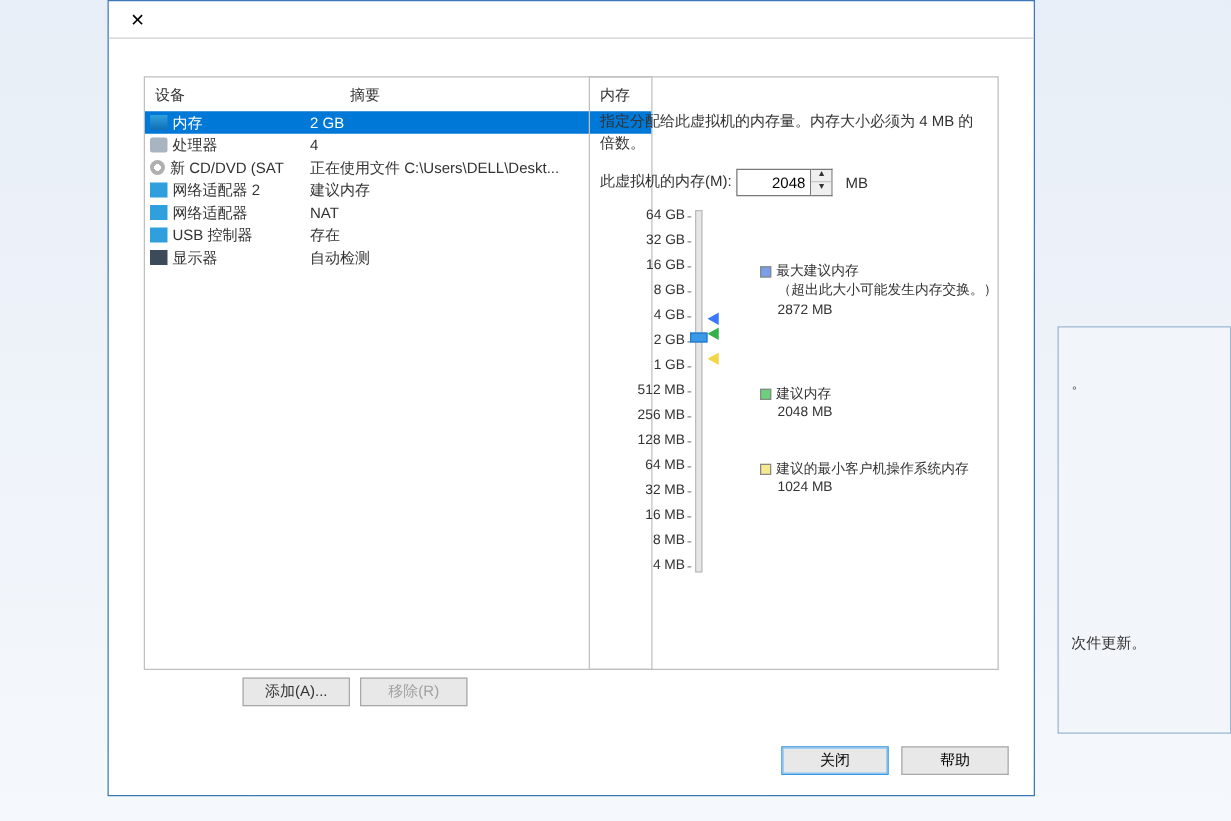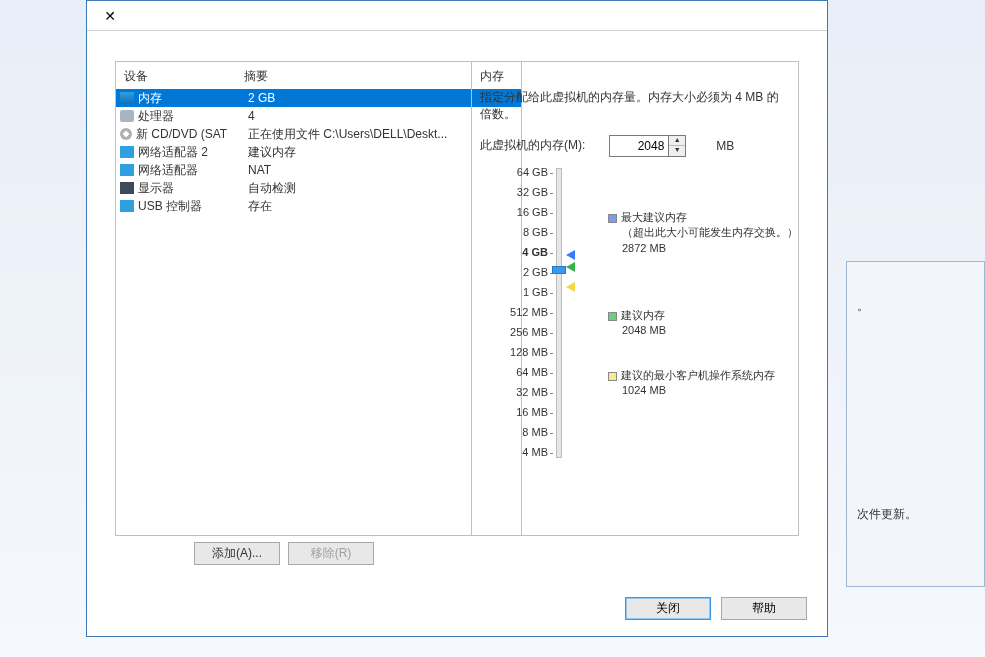--- a/index.html
+++ b/index.html
@@ -14,21 +14,21 @@
   .dialog { position:absolute; left:86px; top:0; width:742px; height:637px; background:#fff; border:1px solid #3d78b7; }
   .titlebar { height:30px; border-bottom:1px solid #d0d0d0; display:flex; align-items:center; padding:0 8px; font-size:12px; }
   .titlebar .title { flex:1; }
   .close-btn { width:30px; text-align:center; font-size:14px; cursor:default; }
   .body { position:absolute; top:60px; left:28px; right:28px; bottom:60px; }
 
   
   .left-panel { position:absolute; left:0; top:0; width:407px; bottom:40px; border:1px solid #bfbfbf; padding:4px 0 0 0; }
   .dev-header { display:flex; font-size:12px; color:#333; padding:2px 0 4px 0; }
   .dev-header .c1 { width:128px; padding-left:8px; }
-  .dev-header .c2 { flex:1; }
+  .dev-header .c2 { flex:1;margin-left:36px; }
   .dev-row { display:flex; font-size:12px; color:#333; height:18px; align-items:center; padding-left:4px; white-space:nowrap; overflow:hidden; }
   .dev-row.selected { background:#0078d7; color:#fff; }
   .dev-row .c1 { width:128px; display:flex; align-items:center; gap:4px; overflow:hidden; }
   .dev-row .c2 { flex:1; overflow:hidden; text-overflow:ellipsis; }
   .dev-icon { width:14px; height:12px; display:inline-block; }
   .ic-mem { background:linear-gradient(#2fa0dd,#0f6fb8); }
   .ic-cpu { background:#a8b4c0; border-radius:2px; }
   .ic-cd  { background:radial-gradient(circle,#fff 30%,#b0b0b0 31%,#b0b0b0 100%); border-radius:50%; width:12px; height:12px; }
   .ic-net { background:#2fa0dd; position:relative; }
   .ic-usb { background:#2fa0dd; }
@@ -36,21 +36,21 @@
 
   
   .left-buttons { position:absolute; left:0; bottom:0; width:338px; height:34px; display:flex; justify-content:center; gap:8px; align-items:flex-start;text-align:right; }
   .btn { width:86px; height:23px; font-size:12px; background:#e8e8e8; border:1px solid #a8a8a8; color:#333; display:flex; align-items:center; justify-content:center; cursor:default; }
   .btn.disabled { color:#a0a0a0; }
 
   
   .right-panel { position:absolute; left:356px; top:0; right:0; bottom:40px; border:1px solid #bfbfbf; font-size:12px; color:#333; padding:6px 8px 8px 8px; }
   .rp-title { margin-bottom:4px; }
   .rp-desc  { margin-bottom:12px; line-height:1.4; }
-  .mem-row { display:flex; align-items:center; gap:24px; }
+  .mem-row { display:flex; align-items:center; gap:4px; }
   .mem-row label { }
   .spin { display:flex; align-items:center; }
   .spin input { width:60px; height:22px; text-align:right; padding-right:4px; font-size:12px; border:1px solid #7a7a7a; }
   .spin-btns { display:flex; flex-direction:column; border:1px solid #7a7a7a; border-left:none; }
   .spin-btns span { width:16px; height:10px; font-size:7px; line-height:8px; text-align:center; background:#efefef; border-bottom:1px solid #bbb; }
   .spin-btns span:last-child { border-bottom:none; }
   .unit { margin-left:6px; }
 
   
   .slider-area { position:absolute; top:100px; left:0; bottom:8px; right:0; }
@@ -125,31 +125,31 @@
           </div>
           <div class="dev-row">
             <span class="c1">
               <span class="dev-icon ic-net"></span>
               <span>网络适配器</span>
             </span>
             <span class="c2">NAT</span>
           </div>
           <div class="dev-row">
             <span class="c1">
+              <span class="dev-icon ic-usb"></span>
+              <span>USB 控制器</span>
+            </span>
+            <span class="c2">存在</span>
+          </div>
+          <div class="dev-row">
+            <span class="c1">
               <span class="dev-icon ic-disp"></span>
               <span>显示器</span>
             </span>
             <span class="c2">自动检测</span>
-          </div>
-          <div class="dev-row">
-            <span class="c1">
-              <span class="dev-icon ic-usb"></span>
-              <span>USB 控制器</span>
-            </span>
-            <span class="c2">存在</span>
           </div>
         </div>
     </div>
     <div class="left-buttons">
       <div class="btn">添加(A)...</div>
       <div class="btn disabled">移除(R)</div>
     </div>
 
     <div class="right-panel">
       <div class="rp-title">内存</div>
@@ -170,21 +170,21 @@
         <div class="slider-track"></div>
         <div id="ticks">
             <div class="tick-label" style="top: 4px;">64 GB</div>
             <div class="tick-mark" style="top: 11px;"></div>
             <div class="tick-label" style="top: 24px;">32 GB</div>
             <div class="tick-mark" style="top: 31px;"></div>
             <div class="tick-label" style="top: 44px;">16 GB</div>
             <div class="tick-mark" style="top: 51px;"></div>
             <div class="tick-label" style="top: 64px;">8 GB</div>
             <div class="tick-mark" style="top: 71px;"></div>
-            <div class="tick-label" style="top: 84px; font-weight: bold;">4 GB</div>
+            <div class="tick-label" style="top: 84px;">4 GB</div>
             <div class="tick-mark" style="top: 91px;"></div>
             <div class="tick-label" style="top: 104px;">2 GB</div>
             <div class="tick-mark" style="top: 111px;"></div>
             <div class="tick-label" style="top: 124px;">1 GB</div>
             <div class="tick-mark" style="top: 131px;"></div>
             <div class="tick-label" style="top: 144px;">512 MB</div>
             <div class="tick-mark" style="top: 151px;"></div>
             <div class="tick-label" style="top: 164px;">256 MB</div>
             <div class="tick-mark" style="top: 171px;"></div>
             <div class="tick-label" style="top: 184px;">128 MB</div>

